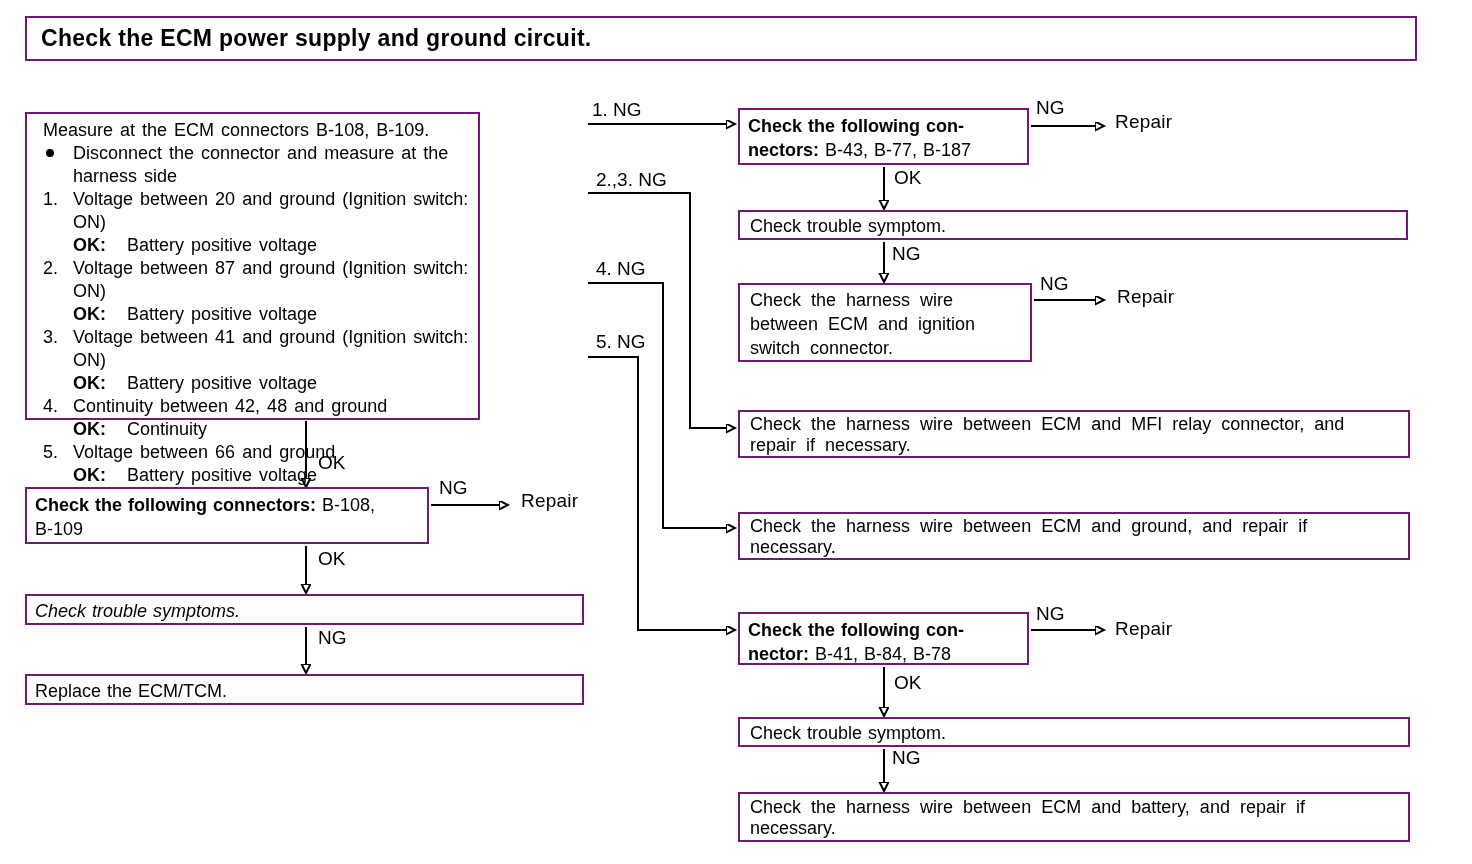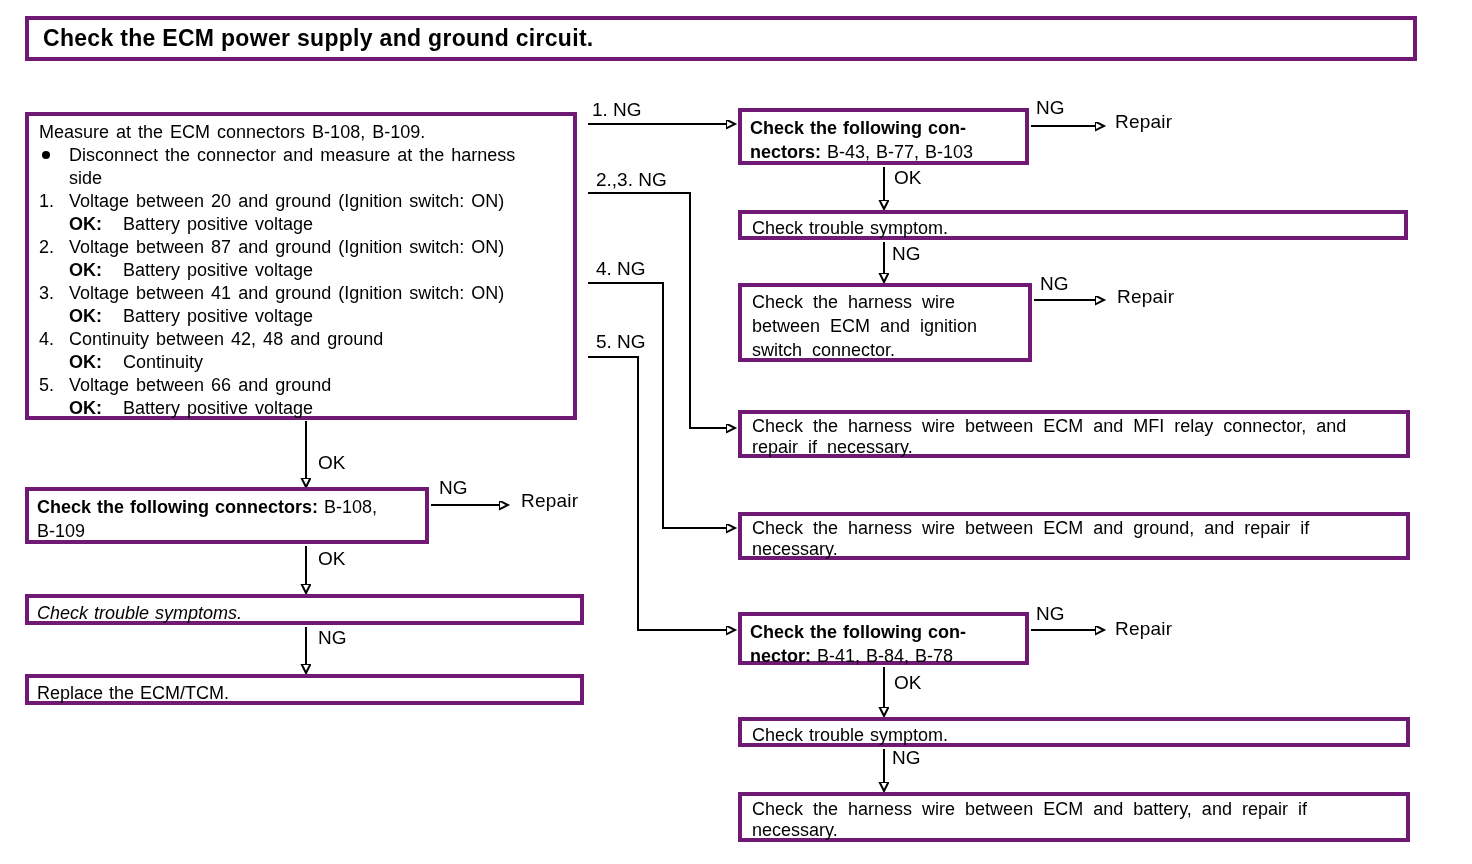--- a/index.html
+++ b/index.html
@@ -1,31 +1,31 @@
 <!DOCTYPE html>
 <html><head>
 <meta charset="utf-8">
 <style>
   * { margin:0; padding:0; box-sizing:border-box; }
   html,body { width:1472px; height:864px; }
   body {
     position:relative; overflow:hidden; background:#ffffff; color:#000;
     font-family:"Liberation Sans", sans-serif;
   }
-  .box { position:absolute; border:4px solid #701a75; background:#fff; }
+  .box { position:absolute; border:2px solid #701a75; background:#fff; }
 
   .title-box {
     left:25px; top:16px; width:1392px; height:45px;
     display:flex; align-items:center; padding-left:14px;
     font-weight:bold; font-size:23px; letter-spacing:.3px;
   }
 
   .measure-box {
-    left:25px; top:112px; width:552px; height:308px;
-    padding:5px 8px 5px 10px; font-size:18px; line-height:23px; word-spacing:2px;
+    left:25px; top:112px; width:455px; height:308px;
+    padding:5px 8px 5px 16px; font-size:18px; line-height:23px; word-spacing:2px;
   }
   .m-row { display:flex; }
   .m-col { width:30px; flex:0 0 30px; }
   .m-text { flex:1; }
   .bullet-text { max-width:485px; }
   .bullet-dot { width:8px; height:8px; background:#000; border-radius:50%; display:inline-block; margin:0 0 2px 3px; }
   .ok-key { font-weight:bold; display:inline-block; width:54px; }
 
   .node { font-size:18px; line-height:24px; padding:4px 8px; word-spacing:1px; }
   .conn-left   { left:25px;  top:487px; width:404px; height:57px; }
@@ -143,21 +143,21 @@
 <div class="lbl" style="left:596px;top:331px">5. NG</div>
 
 <div class="lbl" style="left:318px;top:452px">OK</div>
 <div class="lbl" style="left:439px;top:477px">NG</div>
 <div class="lbl b" style="left:521px;top:490px">Repair</div>
 <div class="lbl" style="left:318px;top:548px">OK</div>
 <div class="lbl" style="left:318px;top:627px">NG</div>
 
 <div class="box node conn-top">
   <div><b>Check the following con-</b></div>
-  <div><b>nectors:</b><span> B-43, B-77, B-103</span></div>
+  <div><b>nectors:</b><span> B-43, B-77, B-187</span></div>
 </div>
 <div class="lbl" style="left:1036px;top:97px">NG</div>
 <div class="lbl b" style="left:1115px;top:111px">Repair</div>
 <div class="lbl" style="left:894px;top:167px">OK</div>
 <div class="box node trouble-top">Check trouble symptom.</div>
 <div class="lbl" style="left:892px;top:243px">NG</div>
 <div class="box node ignition-box">Check the harness wire between ECM and ignition switch connector.</div>
 <div class="lbl" style="left:1040px;top:273px">NG</div>
 <div class="lbl b" style="left:1117px;top:286px">Repair</div>
 

